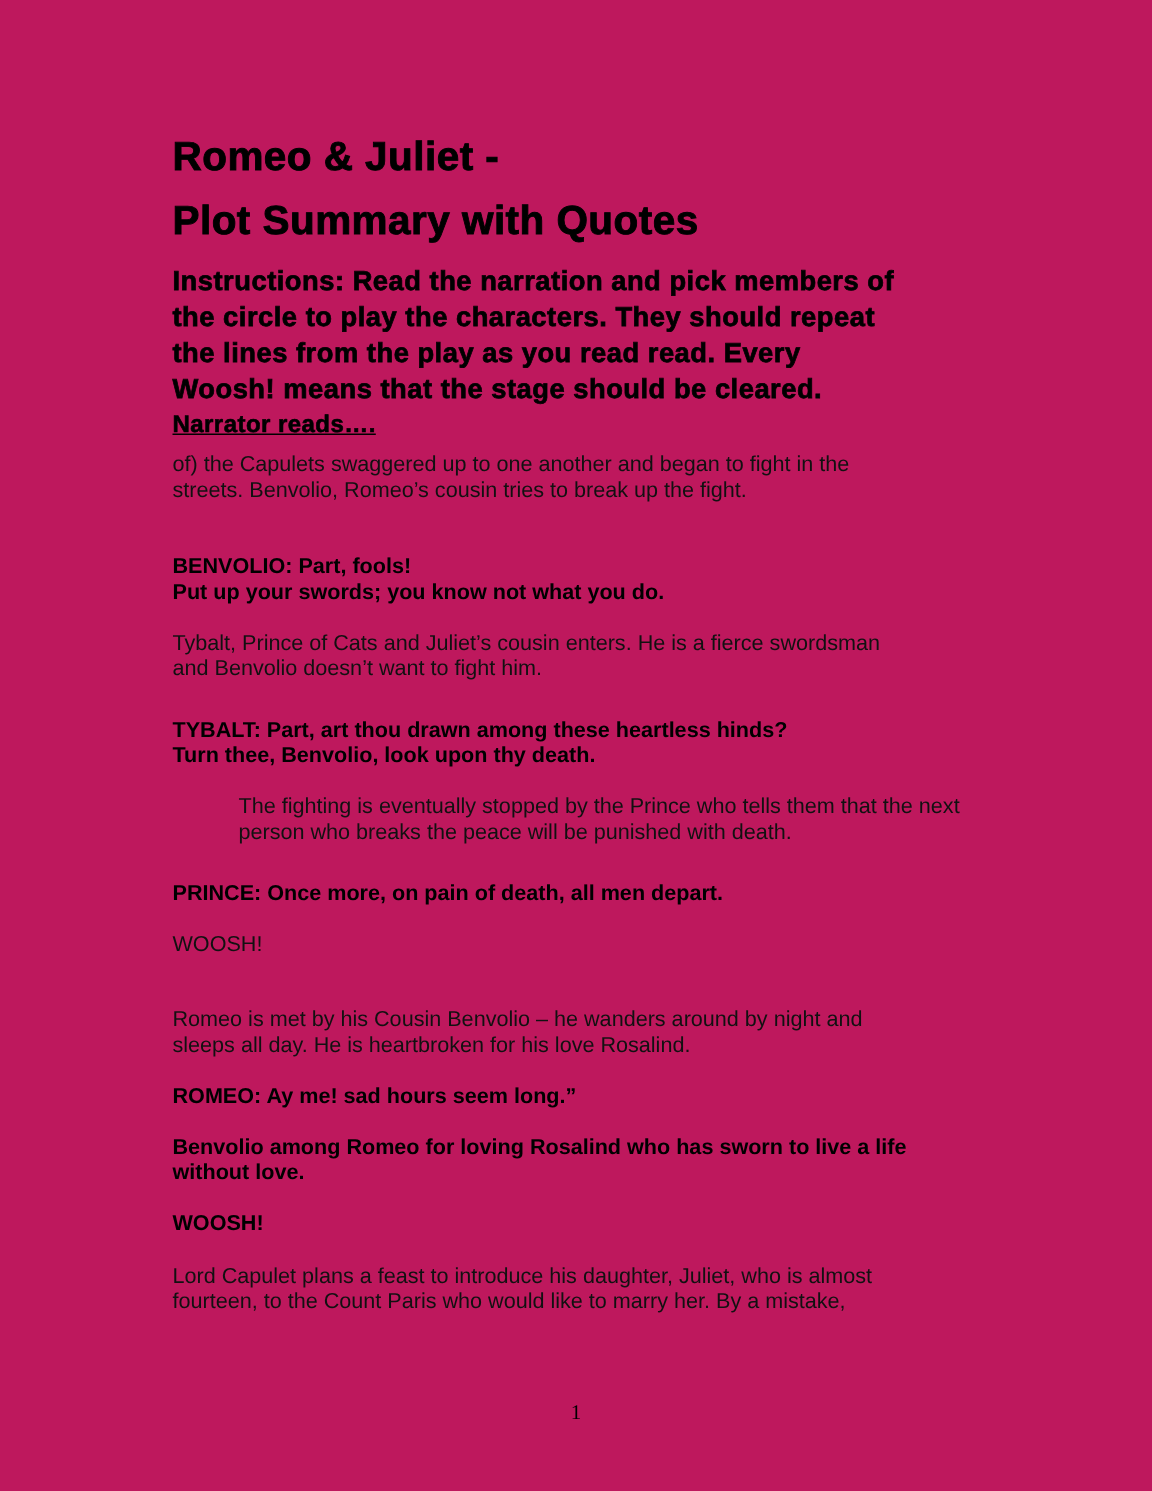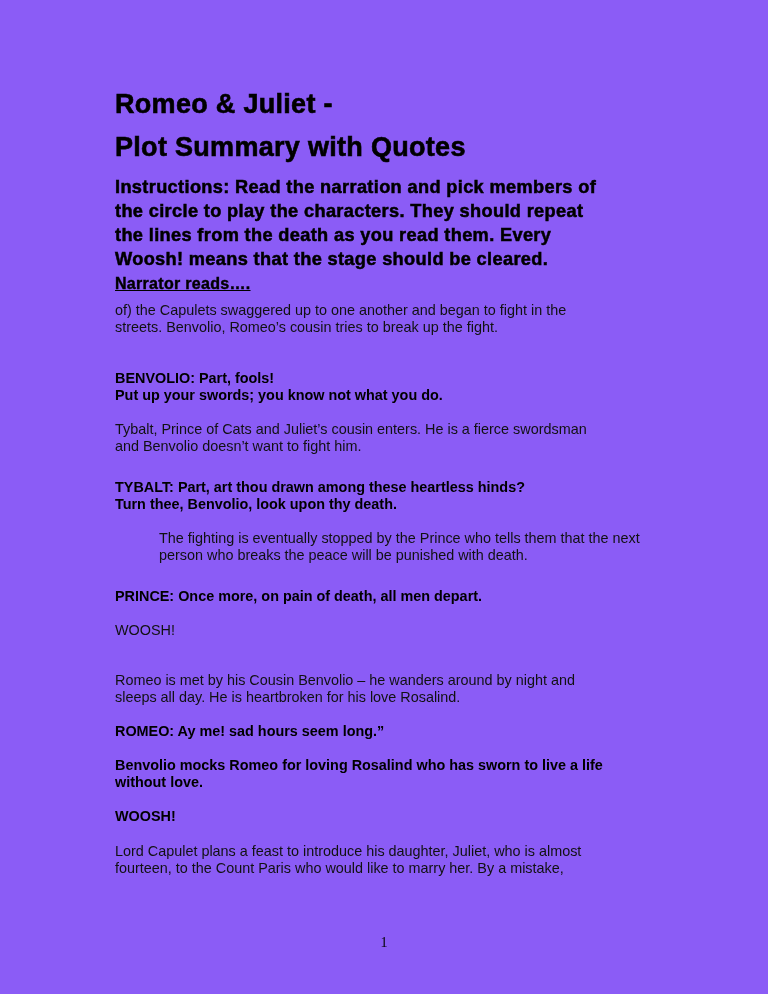--- a/index.html
+++ b/index.html
@@ -1,36 +1,36 @@
 <!DOCTYPE html>
 <html><head>
   <meta charset="utf-8">
   <style>
     html, body { margin: 0; padding: 0; background: #ffffff; }
     body { width: 768px; height: 994px; position: relative; overflow: hidden; color: #000; }
-    .page { position: absolute; left: 0; top: 0; width: 768px; height: 994px; background: #8b5cf6; }
+    .page { position: absolute; left: 0; top: 0; width: 768px; height: 994px; background: #be185d; }
     .abs { position: absolute; left: 115px; white-space: nowrap; }
     .h1 { font-family: "Liberation Sans", sans-serif; font-weight: 900; font-size: 27px; letter-spacing: 0.3px; -webkit-text-stroke: 0.6px #000; }
     .h2 { font-family: "Liberation Sans", sans-serif; font-weight: 900; font-size: 18.2px; letter-spacing: 0.35px; line-height: 24px; -webkit-text-stroke: 0.5px #000; }
     .h3 { font-family: "Liberation Sans", sans-serif; font-weight: 900; font-size: 16px; letter-spacing: 0.3px; text-decoration: underline; -webkit-text-stroke: 0.4px #000; }
     .body { font-family: "Liberation Sans", sans-serif; font-size: 14.4px; line-height: 16.6px; color: #111; }
     .bold { font-weight: bold; color: #000; }
     .pageno { position: absolute; left: 0; width: 768px; text-align: center; top: 935px; font-family: "Liberation Serif", serif; font-size: 14px; }
   </style>
 </head>
 <body>
 
 <div class="page">
 
   <div class="abs h1" style="top:89px;">Romeo &amp; Juliet -</div>
   <div class="abs h1" style="top:132px;">Plot Summary with Quotes</div>
 
   <div class="abs h2" style="top:199px;">the circle to play the characters. They should repeat</div>
   <div class="abs h2" style="top:175px;">Instructions: Read the narration and pick members of</div>
-  <div class="abs h2" style="top:223px;">the lines from the death as you read them. Every</div>
+  <div class="abs h2" style="top:223px;">the lines from the play as you read read. Every</div>
   <div class="abs h2" style="top:247px;">Woosh! means that the stage should be cleared.</div>
 
   <div class="abs h3" style="top:275px;">Narrator reads….</div>
 
   <div class="abs body" style="top:302px;">
     <div>of) the Capulets swaggered up to one another and began to fight in the</div>
     <div>streets.  Benvolio, Romeo’s cousin tries to break up the fight.</div>
   </div>
 
   <div class="abs body bold" style="top:370px;">
@@ -64,21 +64,21 @@
   <div class="abs body" style="top:672px;">
     <div>Romeo is met by his Cousin Benvolio – he wanders around by night and</div>
     <div>sleeps all day. He is heartbroken for his love Rosalind.</div>
   </div>
 
   <div class="abs body bold" style="top:723px;">
     <div>ROMEO: Ay me! sad hours seem long.”</div>
   </div>
 
   <div class="abs body bold" style="top:757px;">
-    <div>Benvolio mocks Romeo for loving Rosalind who has sworn to live a life</div>
+    <div>Benvolio among Romeo for loving Rosalind who has sworn to live a life</div>
     <div>without love.</div>
   </div>
 
   <div class="abs body bold" style="top:808px;">
     <div>WOOSH!</div>
   </div>
 
   <div class="abs body" style="top:843px;">
     <div>Lord Capulet plans a feast to introduce his daughter, Juliet, who is almost</div>
     <div>fourteen, to the Count Paris who would like to marry her. By a mistake,</div>

